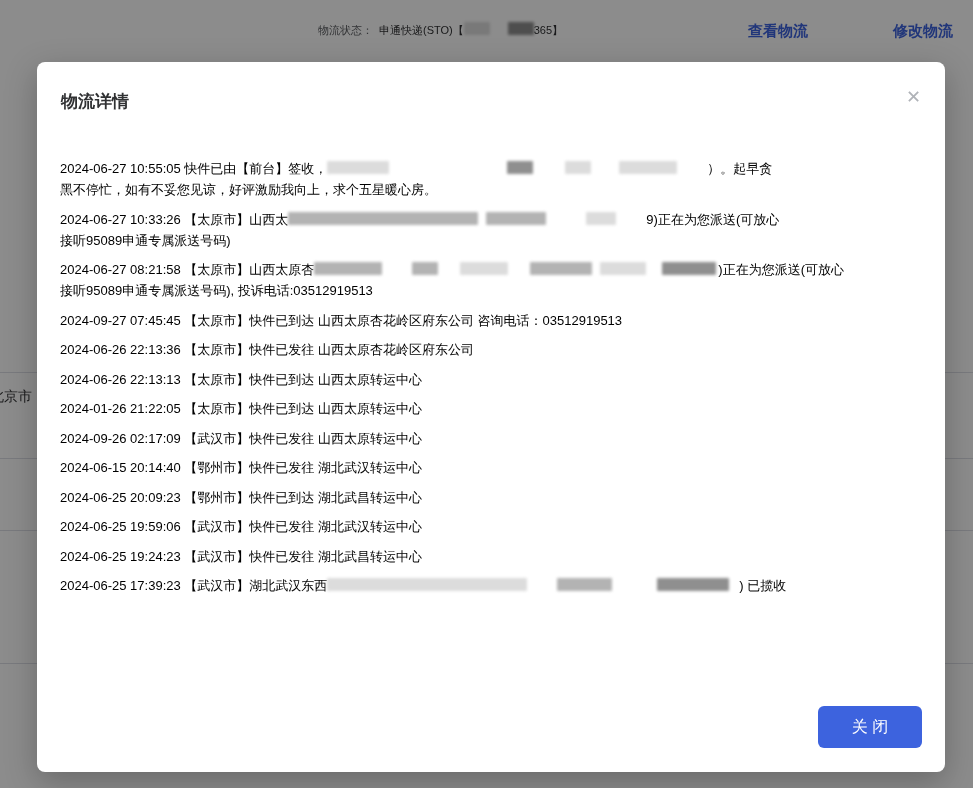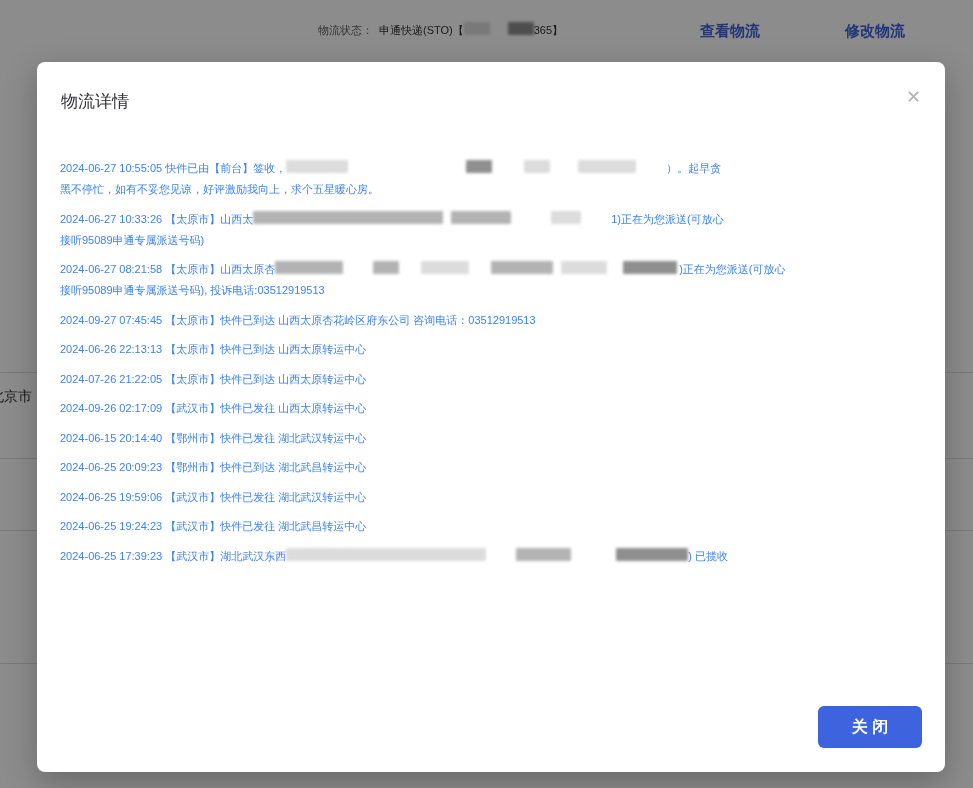--- a/index.html
+++ b/index.html
@@ -3,49 +3,49 @@
 <meta charset="utf-8">
 <style>
   * { margin:0; padding:0; box-sizing:border-box; }
   html,body { width:973px; height:788px; overflow:hidden; }
   body { font-family:"Liberation Sans","DejaVu Sans",sans-serif; background:#fff; position:relative; }
 
   
   .bg-page { position:absolute; inset:0; background:#fff; }
   .status-group { position:absolute; top:22px; left:318px; font-size:11px; color:#303133; white-space:nowrap; }
   .status-label { color:#606266; margin-right:6px; }
-  .link { position:absolute; top:22px; font-size:15px; font-weight:bold; color:#3d63de; cursor:pointer; }
+  .link { position:absolute; top:22px; font-size:15px; font-weight:bold; color:#3d63de; cursor:pointer;margin-left:48px; }
   .link-view { left:700px; }
   .link-edit { left:845px;font-family:Liberation Serif, serif; }
   .bg-line { position:absolute; left:0; width:100%; border-top:1px solid #dcdfe6; }
   .bg-city { position:absolute; left:-10px; top:388px; font-size:14px; color:#303133; }
 
   
   .overlay { position:absolute; inset:0; background:rgba(0,0,0,0.45); z-index:10; }
 
   
   .modal { position:absolute; left:37px; top:62px; width:908px; height:710px; background:#fff;
            border-radius:8px; z-index:20; box-shadow:0 10px 32px rgba(0,0,0,0.25); }
-  .modal-title { position:absolute; left:24px; top:90px; font-size:17px; color:#303133; }
+  .modal-title { position:absolute; left:24px; top:90px; font-size:17px; color:#303133;font-weight:bold; }
   .modal-close { position:absolute; right:24px; top:88px; font-size:18px; color:#b0b3b8; cursor:pointer; line-height:1; }
 
   .modal-body { position:absolute; left:23px; right:23px; top:158px; }
   
   .modal .modal-title { top:28px; }
   .modal .modal-close { top:26px; }
   .modal .modal-body { top:96px; }
 
-  .entry { font-size:11px; line-height:21px; color:#3b82f6; margin-bottom:8.5px; }
+  .entry { font-size:13px; line-height:21px; color:#000000; margin-bottom:8.5px; }
   .redact { display:inline-block; height:13px; border-radius:1px; filter:blur(1.5px); vertical-align:-1px; }
   .redact.s1 { background:#dcdcdc; }
   .redact.s2 { background:#b3b3b3; }
   .redact.s3 { background:#8f8f8f; }
 
   .close-btn { position:absolute; right:23px; bottom:24px; width:104px; height:42px; background:#3d63de;
-               color:#fff; font-size:16px; font-weight:bold; border:none; border-radius:6px; cursor:pointer;
+               color:#fff; font-size:16px; font-weight:normal; border:none; border-radius:6px; cursor:pointer;
                font-family:inherit; }
 </style>
 </head>
 <body>
 
 <div class="bg-page">
   <div class="status-group">
     <span class="status-label">物流状态：</span><span>申通快递(STO)【</span><span class="redact s1" style="width:26px;"></span><span class="redact s3" style="width:26px; margin-left:18px;"></span><span>365】</span>
   </div>
   <span class="link link-view">查看物流</span>
@@ -57,26 +57,27 @@
   <span class="bg-city">北京市</span>
 </div>
 
 <div class="overlay"></div>
 
 <div class="modal">
   <div class="modal-title">物流详情</div>
   <div class="modal-close">✕</div>
   <div class="modal-body">
       <div class="entry"><span>2024-06-27 10:55:05 快件已由【前台】签收，</span><span class="redact s1" style="width: 62px;"></span><span class="redact s3" style="width: 26px; margin-left: 118px;"></span><span class="redact s1" style="width: 26px; margin-left: 32px;"></span><span class="redact s1" style="width: 58px; margin-left: 28px;"></span><span style="margin-left: 30px;">）。起早贪</span><br><span>黑不停忙，如有不妥您见谅，好评激励我向上，求个五星暖心房。</span></div>
-      <div class="entry"><span>2024-06-27 10:33:26 【太原市】山西太</span><span class="redact s2" style="width: 190px;"></span><span class="redact s2" style="width: 60px; margin-left: 8px;"></span><span class="redact s1" style="width: 30px; margin-left: 40px;"></span><span style="margin-left: 30px;">1)正在为您派送(可放心</span><br><span>接听95089申通专属派送号码)</span></div>
+      <div class="entry"><span>2024-06-27 10:33:26 【太原市】山西太</span><span class="redact s2" style="width: 190px;"></span><span class="redact s2" style="width: 60px; margin-left: 8px;"></span><span class="redact s1" style="width: 30px; margin-left: 40px;"></span><span style="margin-left: 30px;">9)正在为您派送(可放心</span><br><span>接听95089申通专属派送号码)</span></div>
       <div class="entry"><span>2024-06-27 08:21:58 【太原市】山西太原杏</span><span class="redact s2" style="width: 68px;"></span><span class="redact s2" style="width: 26px; margin-left: 30px;"></span><span class="redact s1" style="width: 48px; margin-left: 22px;"></span><span class="redact s2" style="width: 62px; margin-left: 22px;"></span><span class="redact s1" style="width: 46px; margin-left: 8px;"></span><span class="redact s3" style="width: 54px; margin-left: 16px;"></span><span style="margin-left: 2px;">)正在为您派送(可放心</span><br><span>接听95089申通专属派送号码), 投诉电话:03512919513</span></div>
       <div class="entry"><span>2024-09-27 07:45:45 【太原市】快件已到达 山西太原杏花岭区府东公司 咨询电话：03512919513</span></div>
+      <div class="entry"><span>2024-06-26 22:13:36 【太原市】快件已发往 山西太原杏花岭区府东公司</span></div>
       <div class="entry"><span>2024-06-26 22:13:13 【太原市】快件已到达 山西太原转运中心</span></div>
-      <div class="entry"><span>2024-07-26 21:22:05 【太原市】快件已到达 山西太原转运中心</span></div>
+      <div class="entry"><span>2024-01-26 21:22:05 【太原市】快件已到达 山西太原转运中心</span></div>
       <div class="entry"><span>2024-09-26 02:17:09 【武汉市】快件已发往 山西太原转运中心</span></div>
       <div class="entry"><span>2024-06-15 20:14:40 【鄂州市】快件已发往 湖北武汉转运中心</span></div>
       <div class="entry"><span>2024-06-25 20:09:23 【鄂州市】快件已到达 湖北武昌转运中心</span></div>
       <div class="entry"><span>2024-06-25 19:59:06 【武汉市】快件已发往 湖北武汉转运中心</span></div>
       <div class="entry"><span>2024-06-25 19:24:23 【武汉市】快件已发往 湖北武昌转运中心</span></div>
-      <div class="entry"><span>2024-06-25 17:39:23 【武汉市】湖北武汉东西</span><span class="redact s1" style="width: 200px;"></span><span class="redact s2" style="width: 55px; margin-left: 30px;"></span><span class="redact s3" style="width: 72px; margin-left: 45px;"></span><span style="margin-left: 0;">) 已揽收</span></div>
+      <div class="entry"><span>2024-06-25 17:39:23 【武汉市】湖北武汉东西</span><span class="redact s1" style="width: 200px;"></span><span class="redact s2" style="width: 55px; margin-left: 30px;"></span><span class="redact s3" style="width: 72px; margin-left: 45px;"></span><span style="margin-left: 10px;">) 已揽收</span></div>
     </div>
   <button class="close-btn">关 闭</button>
 </div>
 
 </body></html>

